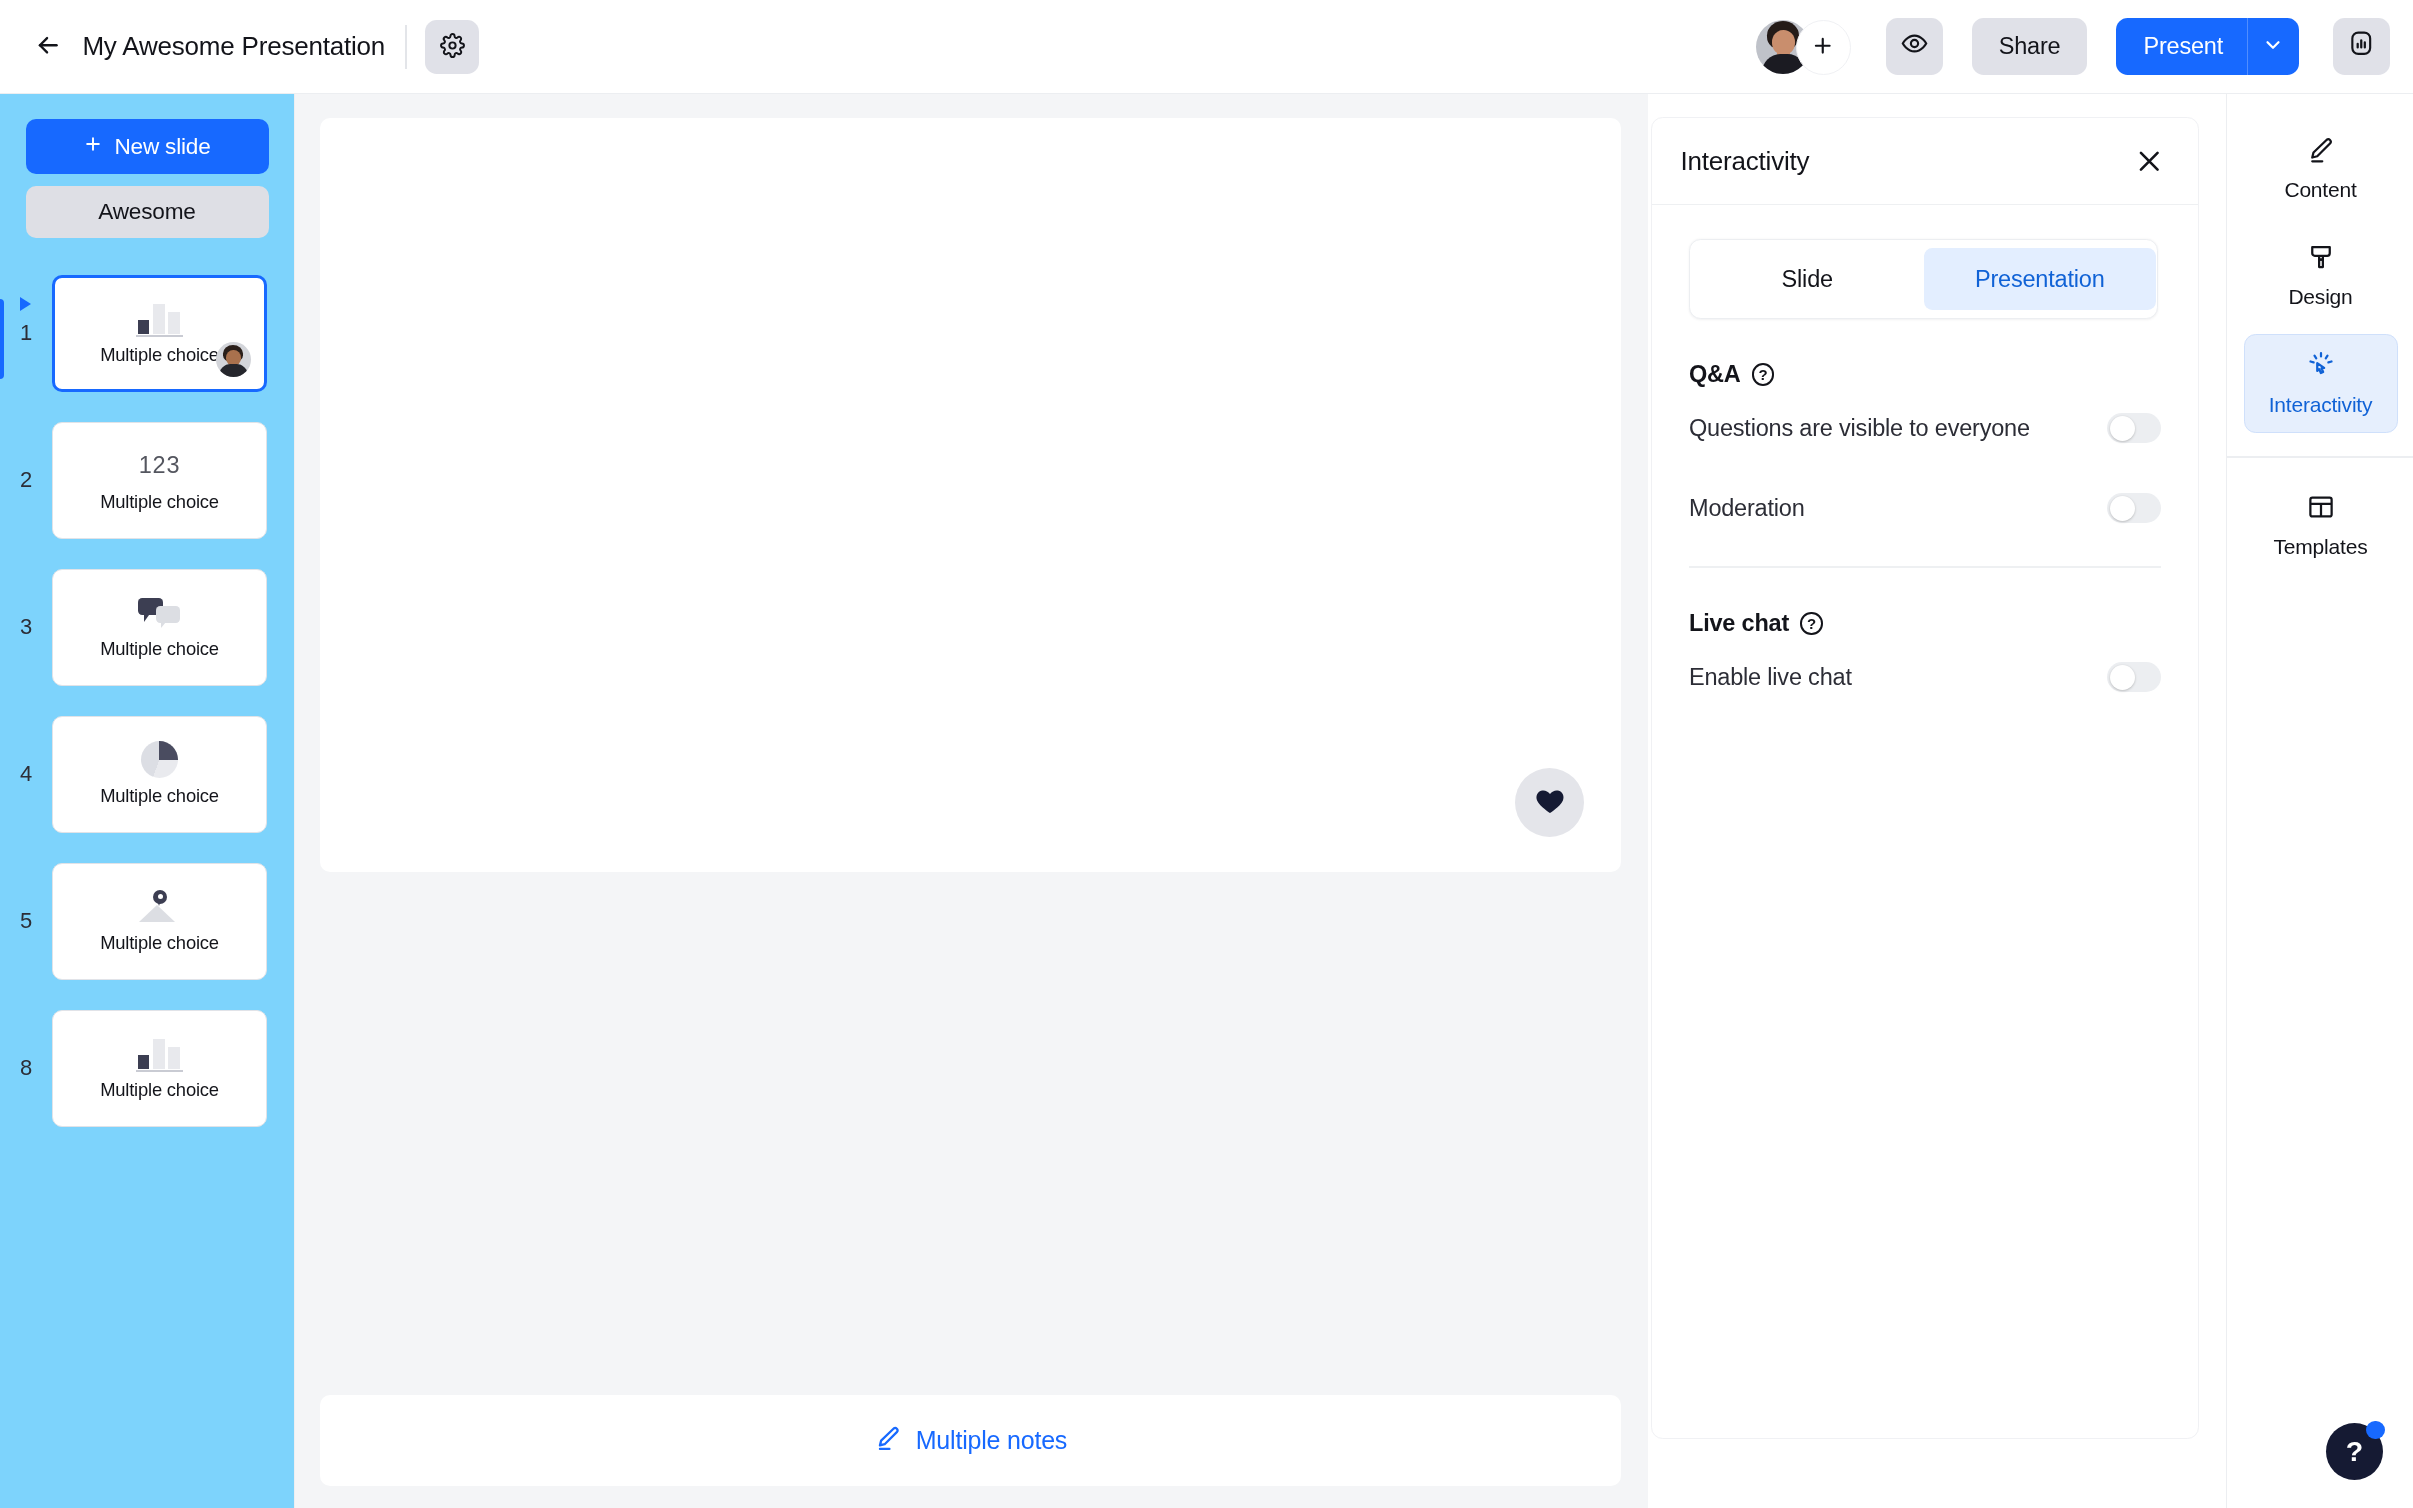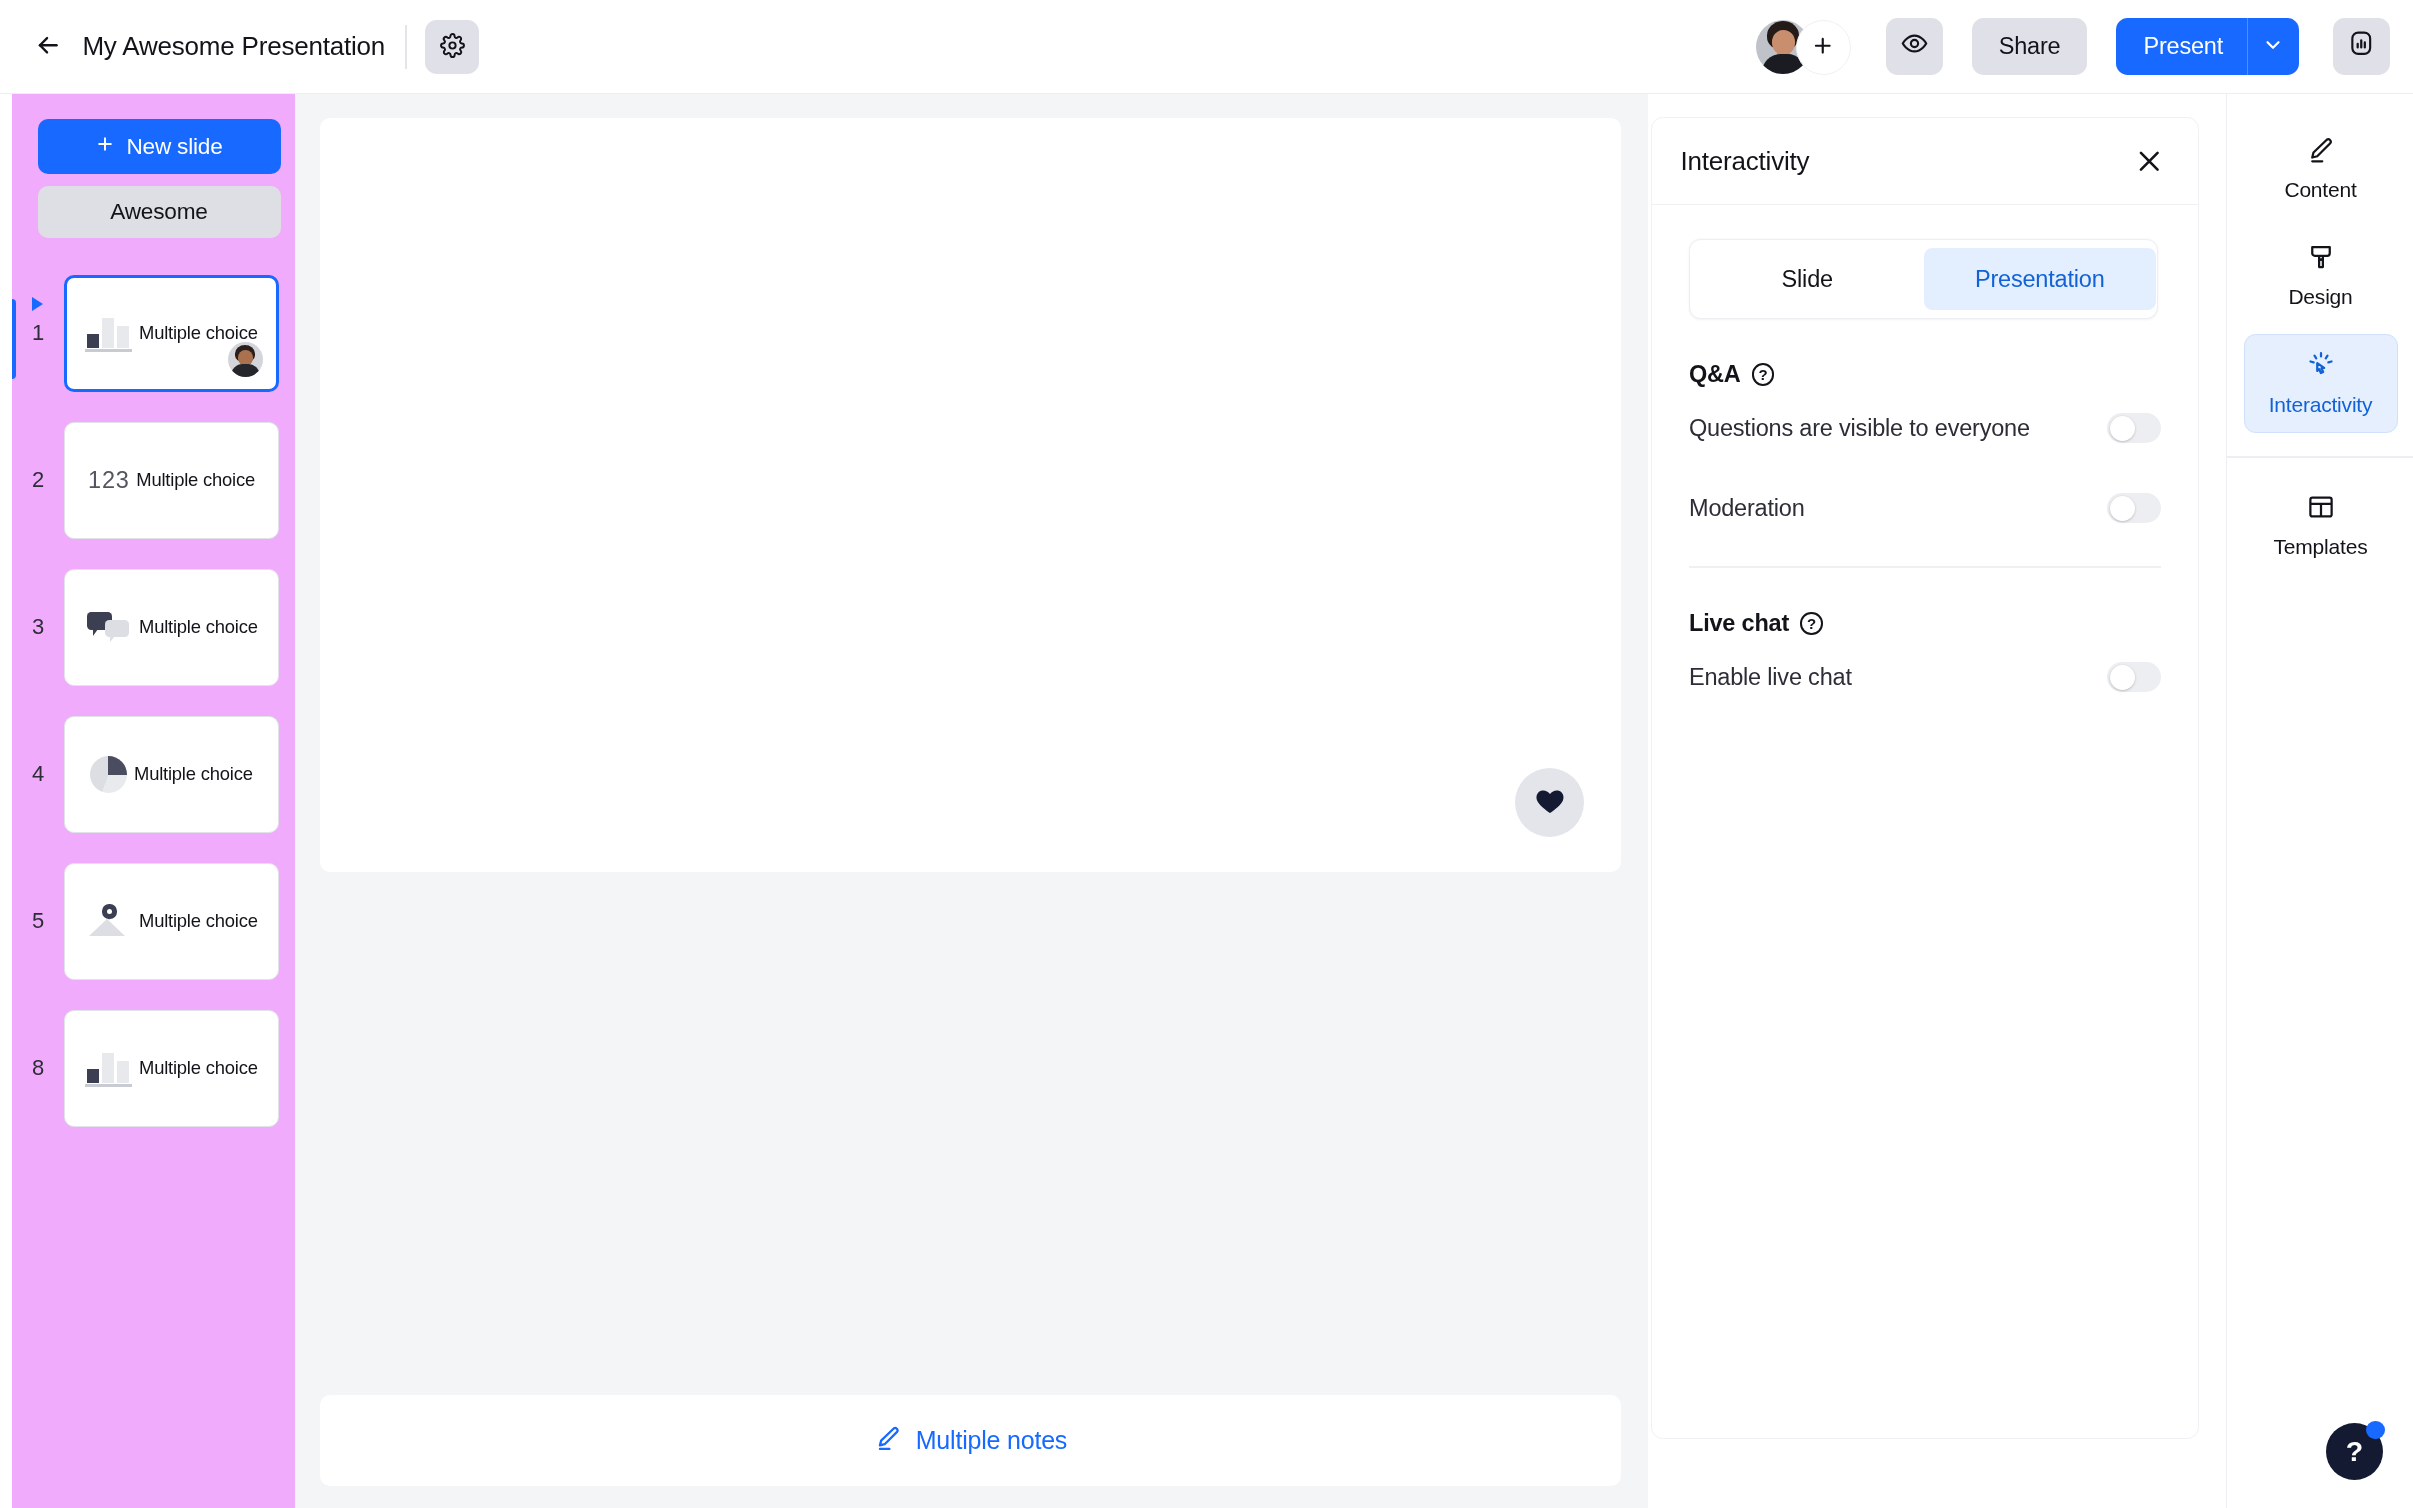--- a/index.html
+++ b/index.html
@@ -79,22 +79,22 @@
     color: #ffffff; font-size: 23.5px; cursor: pointer; letter-spacing: -0.2px;
   }
   #present-caret {
     width: 52px; display: flex; align-items: center; justify-content: center;
     cursor: pointer; border-left: 1.7px solid rgba(255,255,255,0.25);
   }
   #analytics-btn { width: 57px; }
 
   
   #sidebar {
-    position: absolute; left: 12px; top: 94px; width: 295px; height: 1415px;
-    background: #f0abfc; border-right: 1.7px solid #eceef1; overflow: hidden;
+    position: absolute; left: 0; top: 94px; width: 295px; height: 1415px;
+    background: #7dd3fc; border-right: 1.7px solid #eceef1; overflow: hidden;
   }
   #new-slide-btn {
     margin: 25px auto 0; width: 243px; height: 55px; border-radius: 10px;
     background: #1769ff; color: #fff; display: flex; align-items: center;
     justify-content: center; gap: 11px; font-size: 22.6px; cursor: pointer; border: none;
     font-family: "Liberation Sans", sans-serif; letter-spacing: -0.2px;
   }
   #import-btn {
     margin: 11.7px auto 0; width: 243px; height: 52px; border-radius: 10px;
     background: #dedfe5; color: #13141a; display: flex; align-items: center;
@@ -105,21 +105,21 @@
   .slide-row {
     position: relative; height: 147px; display: flex; align-items: center; cursor: pointer;
   }
   .slide-num {
     width: 52px; text-align: center; font-size: 22px; color: #2c2d36;
     flex: 0 0 52px;
   }
   .slide-card {
     position: relative; width: 215px; height: 117px; border-radius: 10px;
     background: #ffffff; border: 1.7px solid #e1e3e8;
-    display: flex; align-items: center; justify-content: center;
+    display: flex; flex-direction: column; align-items: center; justify-content: center;
     gap: 6.7px;
   }
   .slide-row.active .slide-card { border: 3.4px solid #1769ff; }
   .slide-label { font-size: 18.4px; color: #13141a; letter-spacing: -0.2px; }
   .slide-caret {
     position: absolute; left: 20px; top: 37px; width: 0; height: 0;
     border-left: 11px solid #1769ff;
     border-top: 7.5px solid transparent; border-bottom: 7.5px solid transparent;
   }
   .active-rail {

